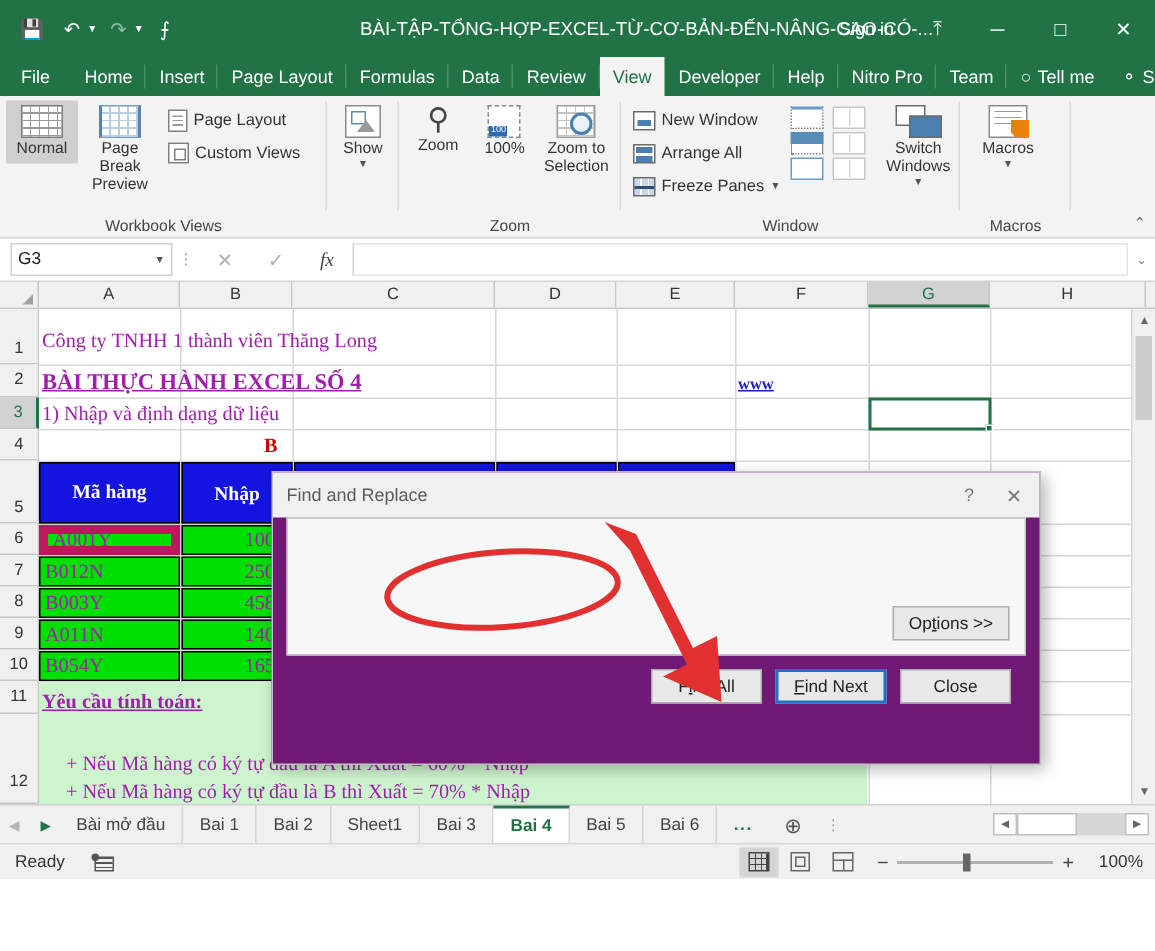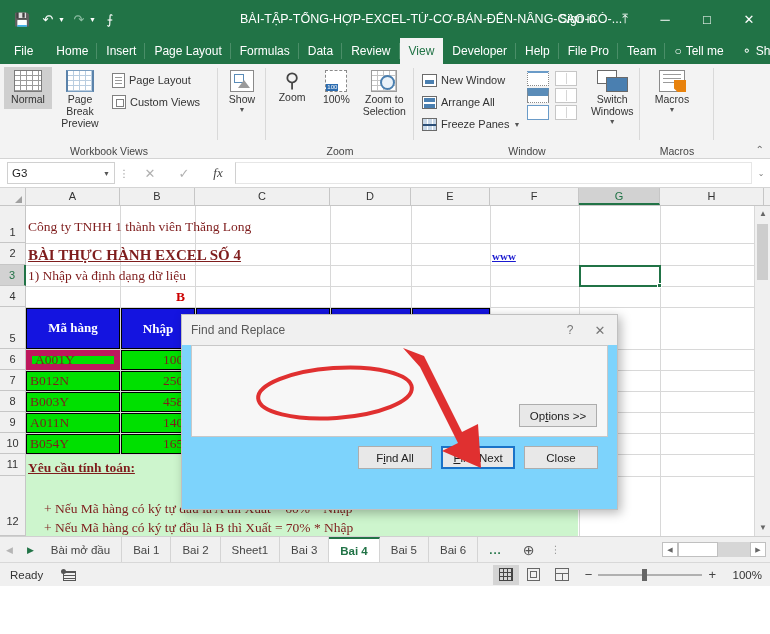--- a/index.html
+++ b/index.html
@@ -180,21 +180,21 @@
   .colcell.sel { background: #d2d2d2; border-bottom: 2px solid #217346; color: #217346; }
 
   .rows { display: flex; }
   .rowhdr { width: 26px; background: #f0f0f0; border-right: 1px solid #c6c6c6; }
   .rowcell { border-bottom: 1px solid #c6c6c6; text-align: center; font-size: 11px; color: #333;
              background: #f0f0f0; }
   .rowcell.sel { background: #d2d2d2; color: #217346; border-right: 2px solid #217346; margin-right:-1px; }
   .sheetarea { flex: 1; position: relative; background: #fff; }
 
   .cell { position: absolute; font-family: "Liberation Serif", serif; font-size: 13.5px;
-          color: #7f1d1d; white-space: nowrap; overflow: hidden; display: flex; align-items: center; }
+          color: #a21caf; white-space: nowrap; overflow: hidden; display: flex; align-items: center; }
   .hline { position: absolute; height: 1px; background: #d8d8d8; }
   .vline { position: absolute; width: 1px; background: #d8d8d8; }
 
   .selbox { position: absolute; border: 2px solid #217346; }
   .selbox .handle { position: absolute; right: -3px; bottom: -3px; width: 5px; height: 5px;
                     background: #217346; border: 1px solid #fff; }
 
   
   .vscroll { position: absolute; right: 0; top: 18px; bottom: 0; width: 16px; background: #f0f0f0;
              border-left: 1px solid #d8d8d8; }
@@ -241,22 +241,22 @@
   .vico3::before{content:"";position:absolute;left:0;right:0;top:4px;height:1px;background:#666;}
   .zoomctl { display: flex; align-items: center; gap: 6px; margin-left: 8px; }
   .zslider { width: 104px; height: 12px; position: relative; }
   .zline { position: absolute; left: 0; right: 0; top: 5px; height: 2px; background: #b0b0b0; }
   .zthumb { position: absolute; left: 44px; top: 0; width: 5px; height: 12px; background: #666; }
   .zpct { width: 40px; text-align: right; font-size: 11.5px; }
   .zsign { font-size: 13px; color: #444; }
 
   
   .dialog {
-    position: absolute; left: 181px; top: 314px; width: 437px; height: 196px;
-    background: #7dd3fc; border: 1px solid #c0c0c0;
+    position: absolute; left: 181px; top: 314px; width: 513px; height: 196px;
+    background: #701a75; border: 1px solid #c0c0c0;
     box-shadow: 3px 3px 10px rgba(0,0,0,0.28);
     font-size: 11.5px; color: #222; z-index: 40;
   }
   .dlg-title { height: 30px; display: flex; align-items: center; padding-left: 9px;
                background: #f0f0f0; color: #5a5a5a; font-size: 12px; }
   .dlg-title .t { flex: 1; }
   .dlg-help { width: 26px; text-align: center; color: #777; font-size: 12px; }
   .dlg-close { width: 34px; text-align: center; color: #777; font-size: 13px; }
   .dlg-body { padding: 0 9px; }
   .dtabs { display: flex; align-items: flex-end; height: 22px; margin-left: 4px; }
@@ -341,21 +341,21 @@
       </div>
     <div class="rtab">
         <span>Developer</span>
         <i class="sep"></i>
       </div>
     <div class="rtab">
         <span>Help</span>
         <i class="sep"></i>
       </div>
     <div class="rtab">
-        <span>File Pro</span>
+        <span>Nitro Pro</span>
         <i class="sep"></i>
       </div>
     <div class="rtab">
         <span>Team</span>
         <i class="sep"></i>
       </div>
     <div class="rtab">
         <span class="bulb">○</span>
         <span>Tell me</span>
       </div>

